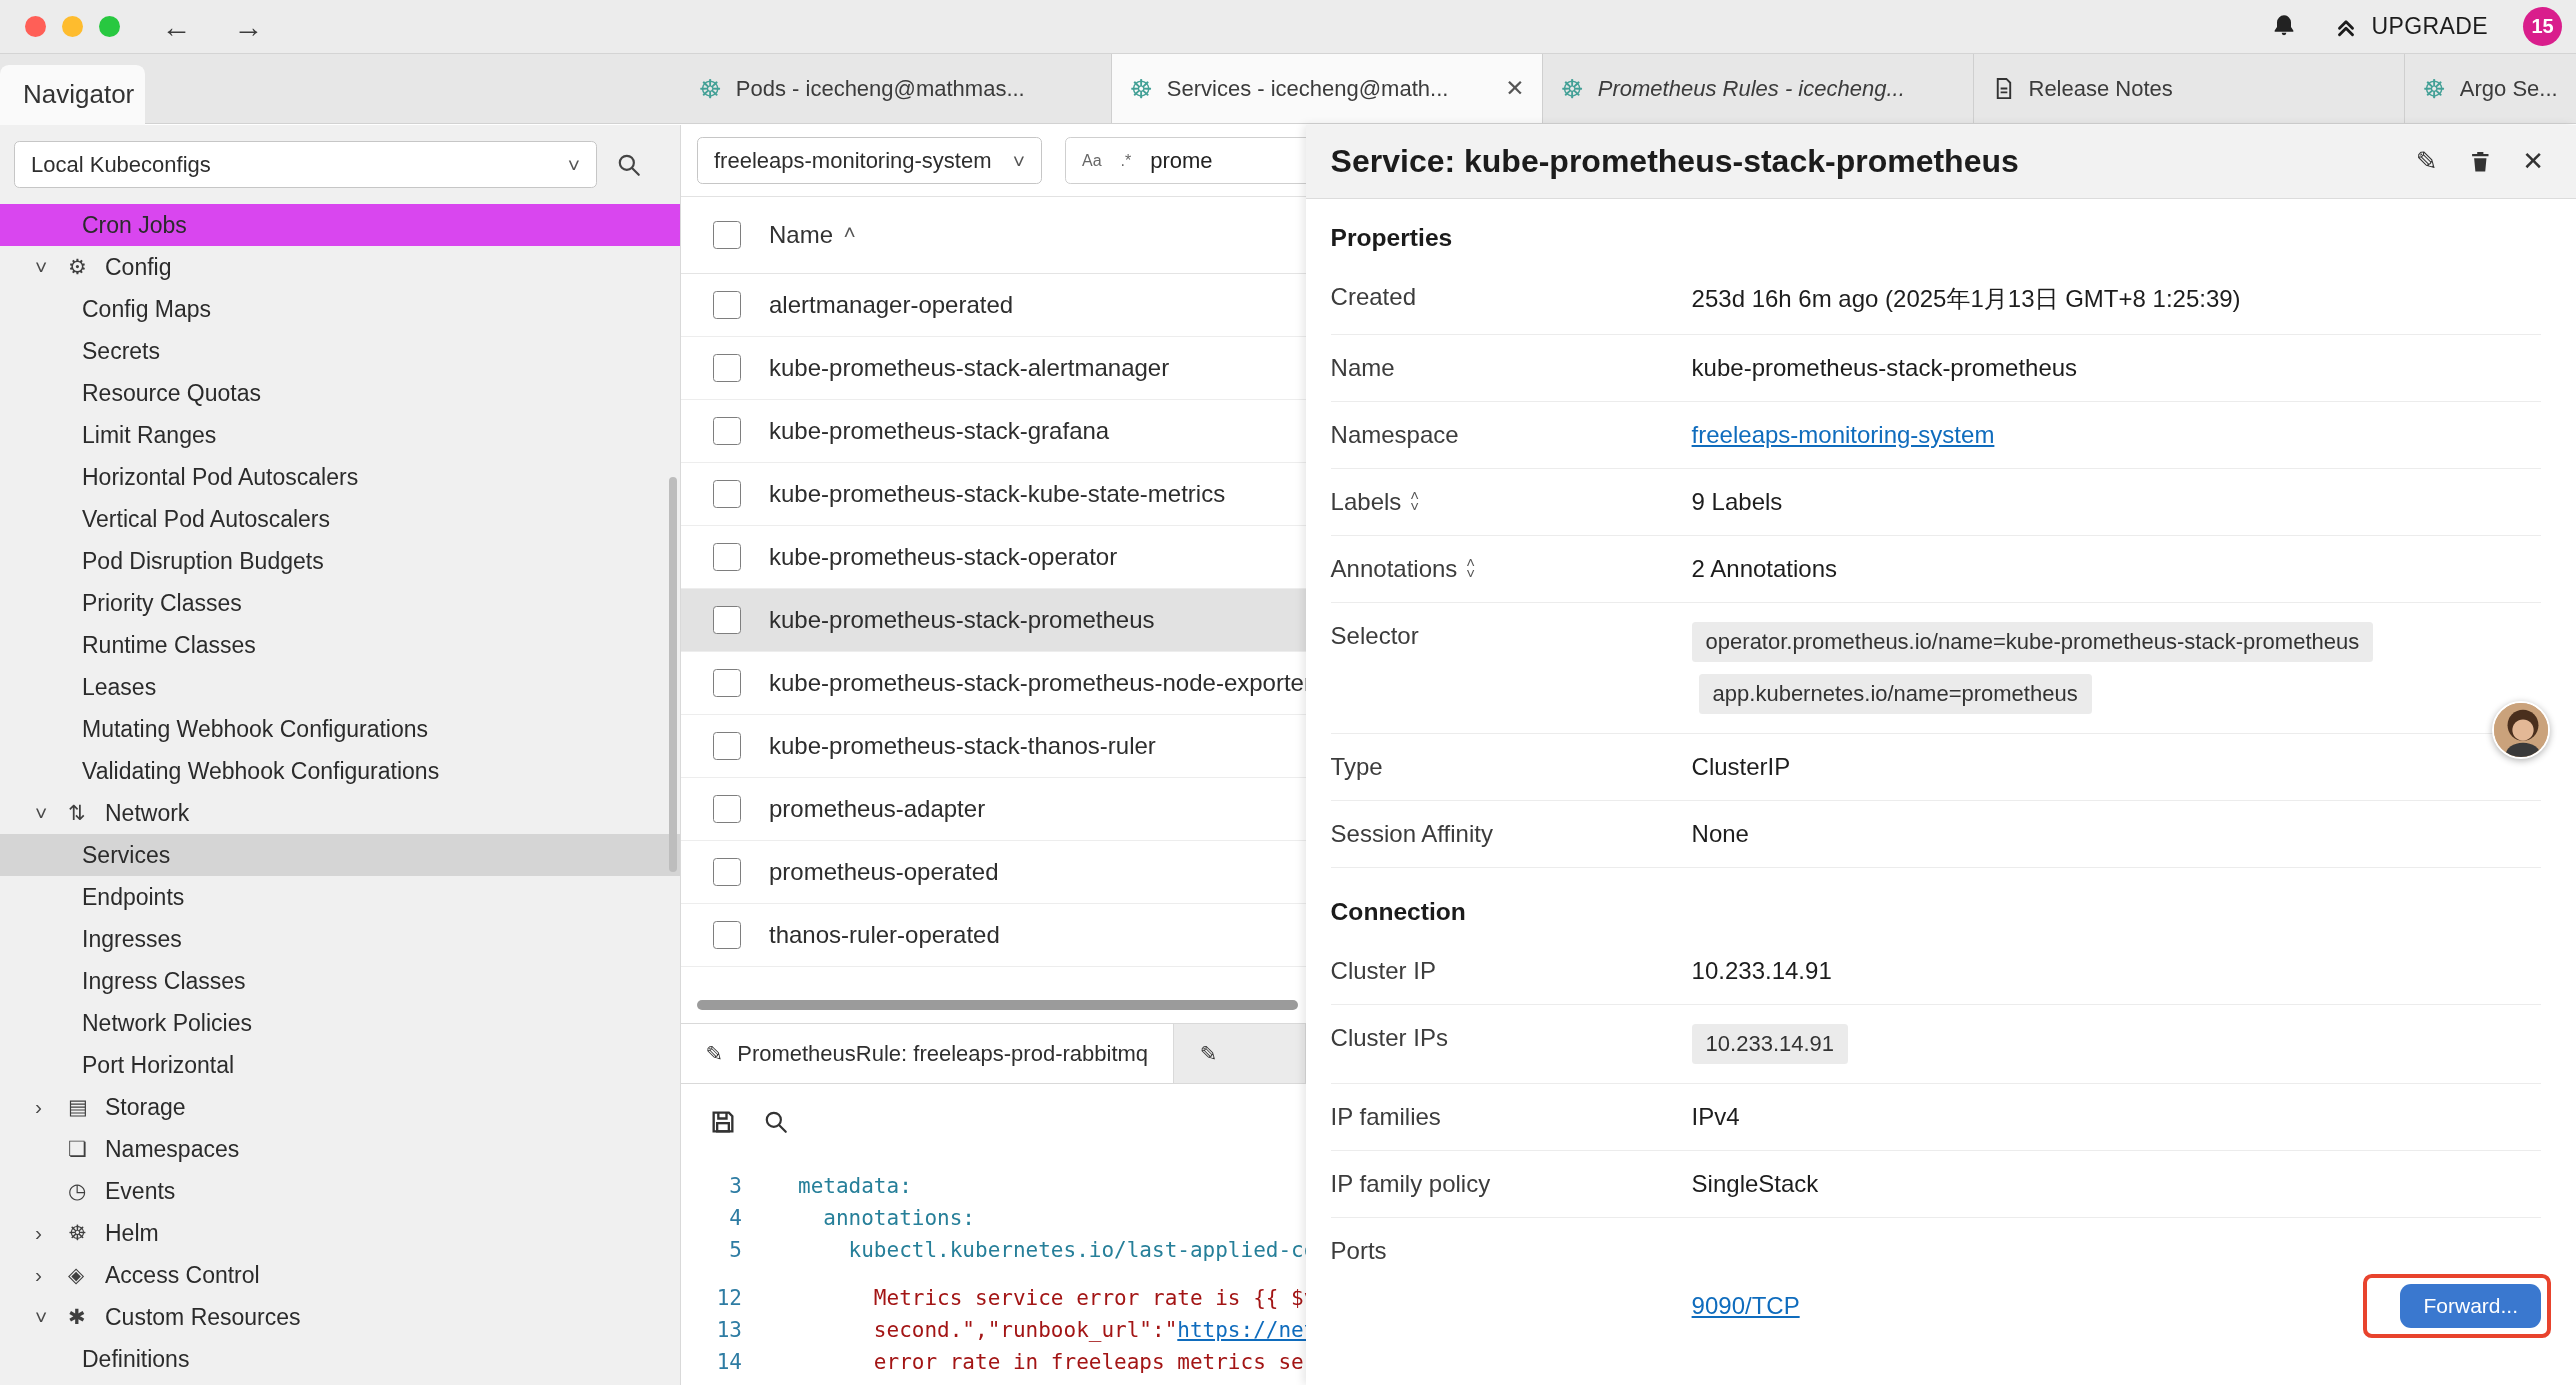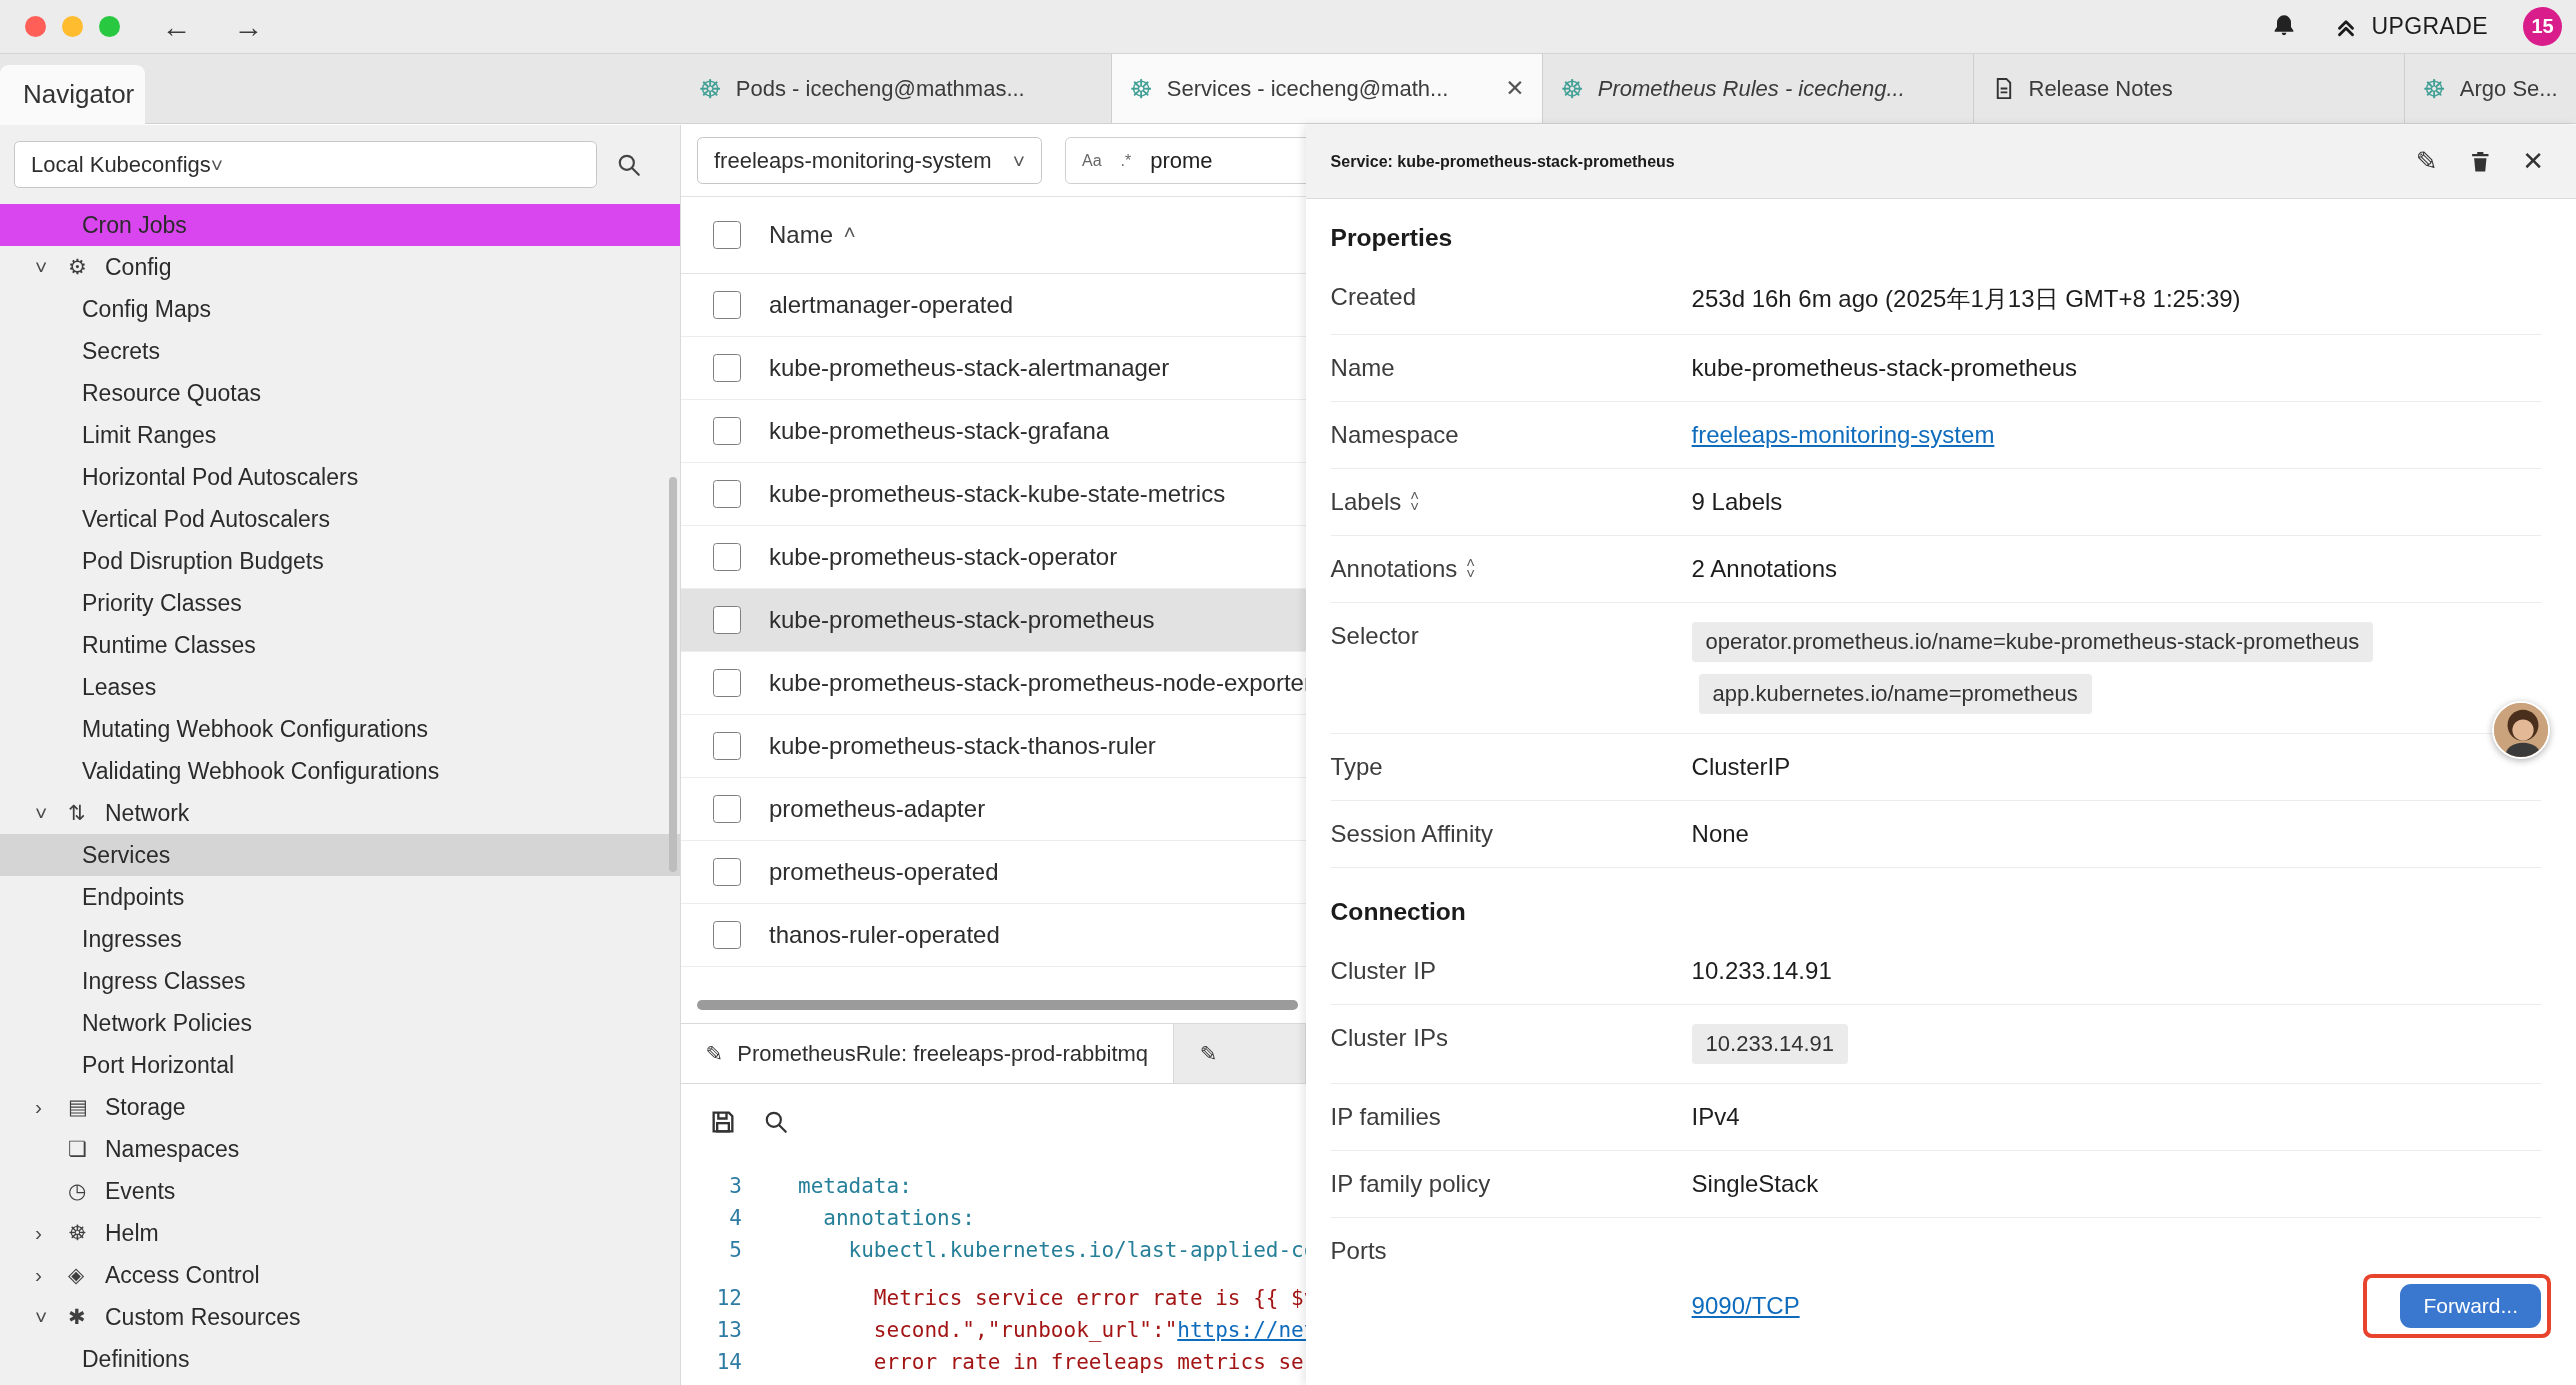--- a/index.html
+++ b/index.html
@@ -27,21 +27,21 @@
   .tab.active{background:#fafafa;}
   .tab-label{white-space:nowrap; overflow:hidden;}
   .tab-label.italic{font-style:italic;}
   .tab-close{margin-left:auto; color:#555; font-size:23px;}
   .k8s-glyph{font-size:26px; color:var(--k8s); line-height:1;}
   .doc-glyph{display:inline-flex;}
 
   
   .sidebar{position:absolute; left:0; top:125px; width:681px; bottom:0; background:#f0f0f0; border-right:0.9px solid #d9d9d9; overflow:hidden;}
   .kubeconfig-row{display:flex; align-items:center; gap:19px; padding:16px 14px; height:79px;}
-  .kubeconfig-select{flex:0 0 583px; height:47px; background:#fff; border:0.9px solid #c6c6c6; border-radius:5.3px; display:flex; align-items:center; padding:0 16px; font-size:22px; color:#2e2e2e;}
+  .kubeconfig-select{flex:0 0 583px; height:47px; background:#fff; border:0.9px solid #c6c6c6; border-radius:5.3px; display:flex; align-items:center; justify-content:space-between; padding:0 16px; font-size:22px; color:#2e2e2e;}
   .dd-chev{color:#555; font-size:21px;}
   .sb-search{display:inline-flex;}
   .tree-row{height:42px; display:flex; align-items:center; font-size:23px; color:#2b2b2b; white-space:nowrap;}
   .tree-row.level1{padding-left:35px;}
   .tree-row.level2{padding-left:82px;}
   .tree-row.selected{background:#d5d5d5;}
   .tree-row.faint{background:#d946ef;}
   .chev{width:33px; flex-shrink:0; color:#4a4a4a; font-size:21px;}
   .tree-icon{width:37px; flex-shrink:0; color:#3f3f3f; font-size:21px;}
   .v-scroll-thumb{position:absolute; right:2.6px; top:352px; width:8.8px; height:395px; background:#bdbdbd; border-radius:4.4px;}
@@ -71,21 +71,21 @@
   .code{flex:1; overflow:hidden; padding-top:10.5px; font-family:"DejaVu Sans Mono", monospace; font-size:21px;}
   .code-line{display:flex; height:32px; line-height:32px;}
   .code-line.gap{margin-top:16px;}
   .lnum{width:61px; text-align:right; color:#2e7ca3; flex-shrink:0;}
   .lbody{margin-left:56px; white-space:pre;}
   .seg-key{color:#267f99;} .seg-str{color:#a31515;} .seg-link{color:var(--link); text-decoration:underline;}
 
   
   .detail{position:absolute; left:1306px; top:125px; right:0; bottom:0; background:#fff; z-index:10; box-shadow:-2.6px 0 8.8px rgba(0,0,0,.10); display:flex; flex-direction:column;}
   .detail-header{height:74px; flex-shrink:0; background:#f2f2f2; border-bottom:0.9px solid #dcdcdc; display:flex; align-items:center; padding:0 32px 0 24.6px; gap:30px;}
-  .detail-title{flex:1; font-size:16px; font-weight:600; color:#1c1c1c; white-space:nowrap; overflow:hidden;}
+  .detail-title{flex:1; font-size:32px; font-weight:600; color:#1c1c1c; white-space:nowrap; overflow:hidden;}
   .dh-icon{font-size:26px; color:#333; display:inline-flex; align-items:center;}
   .detail-body{flex:1; overflow:hidden; padding:0 35px 0 24.6px;}
   .dheading{font-weight:bold; font-size:24.6px; color:#1b1b1b; padding:30px 0 12.3px;}
   .dheading:first-child{padding-top:24.6px;}
   .drow{display:flex; align-items:flex-start; padding:19px 0; border-bottom:0.9px solid #ececec; font-size:24px;}
   .dlabel{width:361px; flex-shrink:0; color:#3c3c3c; display:flex; align-items:flex-start; gap:8.8px;}
   .dvalue{flex:1; color:#1d1d1d; min-width:0;}
   .dlink{color:var(--link); text-decoration:underline; cursor:pointer;}
   .chip{display:inline-block; background:#ebebeb; border-radius:3.5px; padding:7px 14px; font-size:22px; color:#333; white-space:nowrap;}
   .chips{display:flex; flex-direction:column; align-items:flex-start; gap:12.3px;}

